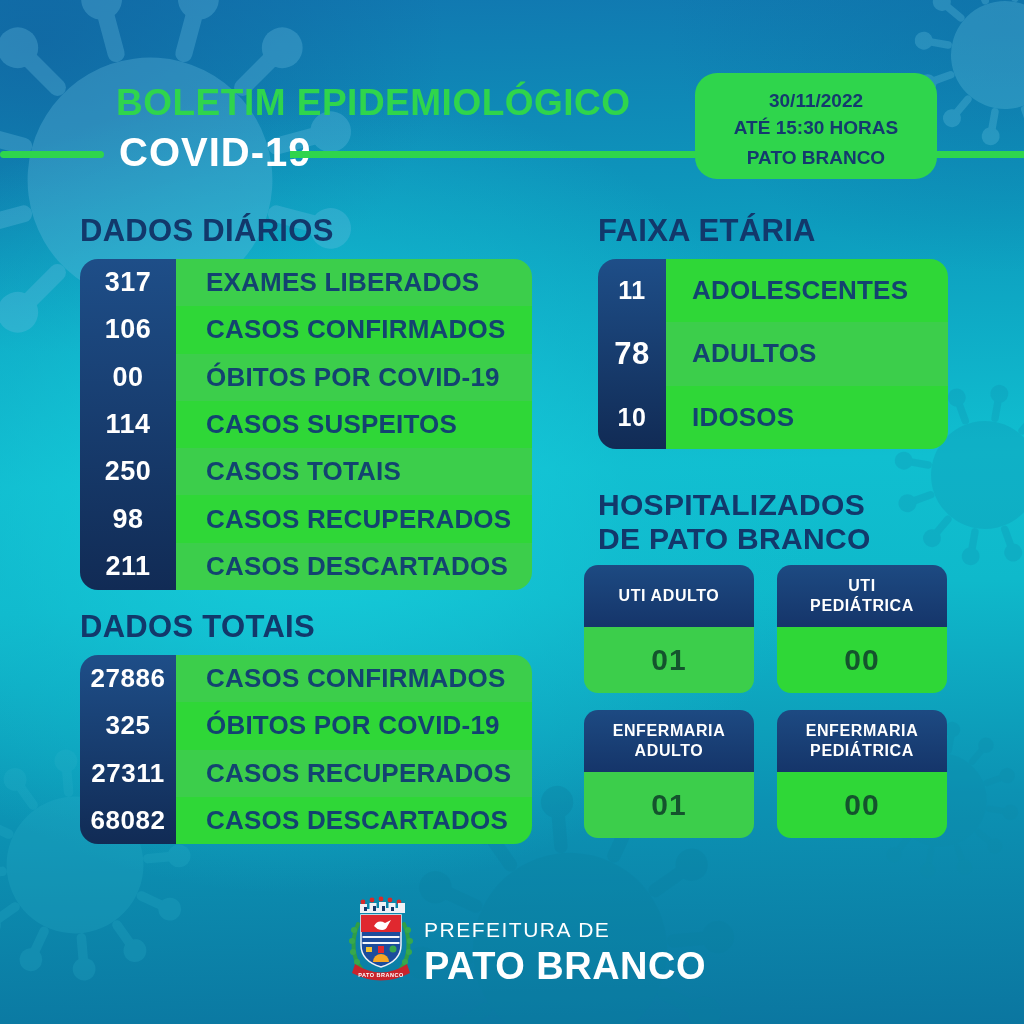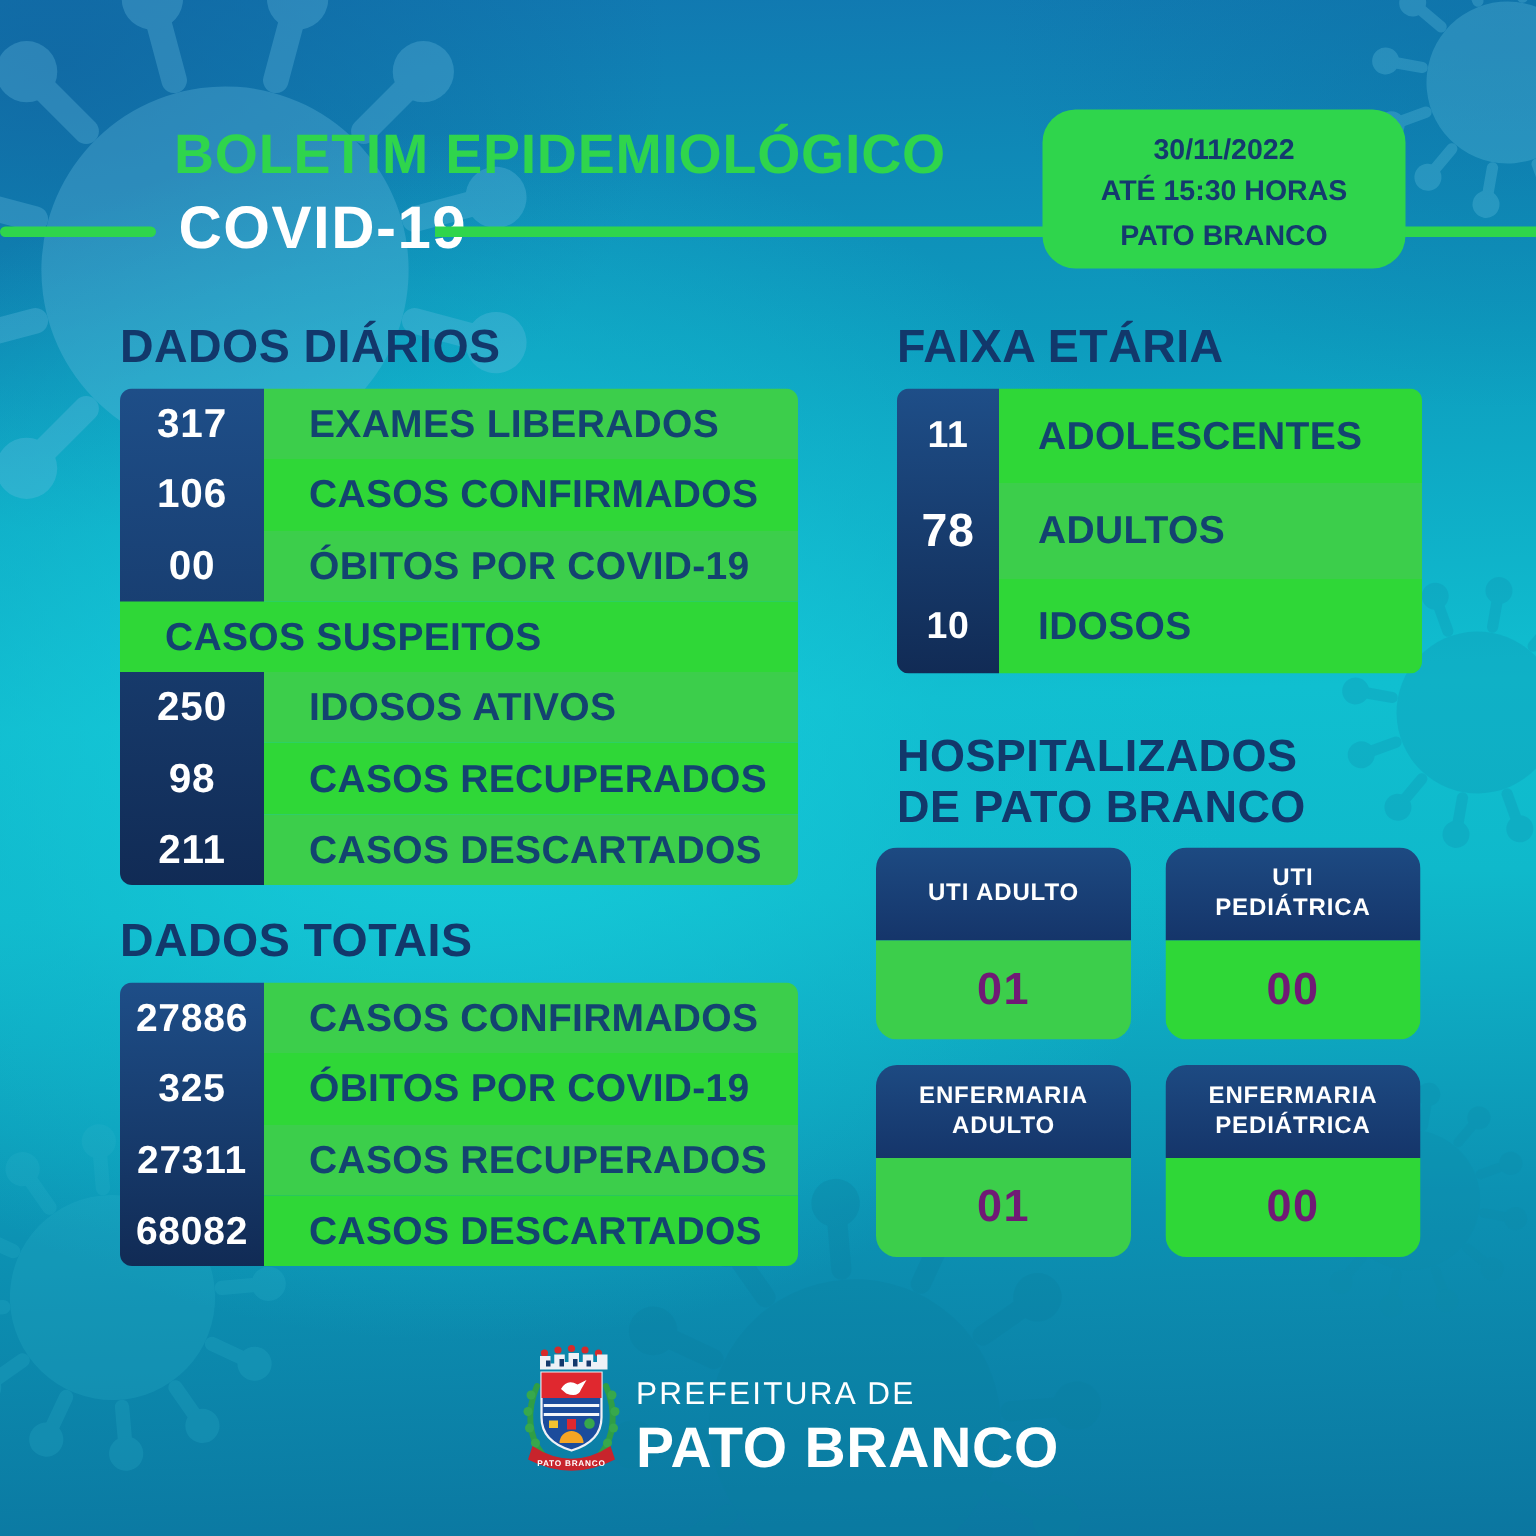--- a/index.html
+++ b/index.html
@@ -24,39 +24,39 @@
     text-align:center;font-weight:bold;font-size:19px;line-height:27px;
     padding-top:14px;box-sizing:border-box;z-index:2;
   }
   .date-box .city-line{margin-top:3px;}
 
   
   .h2{color:#12386b;font-size:31px;font-weight:bold;letter-spacing:.3px;margin:0 0 10px 0;}
   .h2-hosp{color:#12386b;font-size:30px;font-weight:bold;letter-spacing:.3px;line-height:34px;}
 
   
-  .stat-table{position:relative;border-radius:8px;overflow:hidden;display:flex;flex-direction:column;}
+  .stat-table{position:relative;border-radius:18px;overflow:hidden;display:flex;flex-direction:column;}
   .num-col{position:absolute;left:0;top:0;bottom:0;background:linear-gradient(180deg,#1e4e88 0%,#112b55 100%);}
   .srow{flex:1;display:flex;position:relative;}
   .num{flex:none;display:flex;align-items:center;justify-content:center;
        color:#ffffff;font-weight:bold;font-size:27px;position:relative;z-index:1;letter-spacing:.5px;}
   .lab{flex:1;display:flex;align-items:center;padding-left:30px;
        color:#134370;font-weight:bold;font-size:26px;letter-spacing:.2px;}
   .w96{width:96px;} .w68{width:68px;}
   .g-a{background:#3cce4b;} .g-b{background:#2fd737;}
 
   
   .hosp-table{display:grid;grid-template-columns:1fr 1fr;gap:23px;}
   .hosp-col{border-radius:14px;overflow:hidden;display:flex;flex-direction:column;}
   .hosp-head{height:62px;background:linear-gradient(180deg,#1d4a82 0%,#15356a 100%);
              display:flex;align-items:center;justify-content:center;text-align:center;
              color:#ffffff;font-weight:bold;font-size:16px;line-height:20px;letter-spacing:.6px;}
   .hosp-head span{display:inline-block;max-width:118px;}
   .hosp-val{height:66px;display:flex;align-items:center;justify-content:center;
-            color:#701a75;font-weight:bold;font-size:30px;letter-spacing:1px;}
+            color:#14532d;font-weight:bold;font-size:30px;letter-spacing:1px;}
 
   
   .pref{color:#ffffff;font-size:21px;letter-spacing:1.5px;font-weight:normal;}
   .city-big{color:#ffffff;font-size:38px;font-weight:bold;letter-spacing:.5px;margin-top:3px;}
 </style>
 </head>
 <body>
 
 <div class="page" style="--green:#2fd54c;">
 
@@ -142,25 +142,26 @@
       </div>
       <div class="srow">
         <div class="num w96">106</div>
         <div class="lab g-b">CASOS CONFIRMADOS</div>
       </div>
       <div class="srow">
         <div class="num w96">00</div>
         <div class="lab g-a">ÓBITOS POR COVID-19</div>
       </div>
       <div class="srow">
+        <div class="num w96">114</div>
         <div class="lab g-b">CASOS SUSPEITOS</div>
       </div>
       <div class="srow">
         <div class="num w96">250</div>
-        <div class="lab g-a">IDOSOS ATIVOS</div>
+        <div class="lab g-a">CASOS TOTAIS</div>
       </div>
       <div class="srow">
         <div class="num w96">98</div>
         <div class="lab g-b">CASOS RECUPERADOS</div>
       </div>
       <div class="srow">
         <div class="num w96">211</div>
         <div class="lab g-a">CASOS DESCARTADOS</div>
       </div>
     </div>

